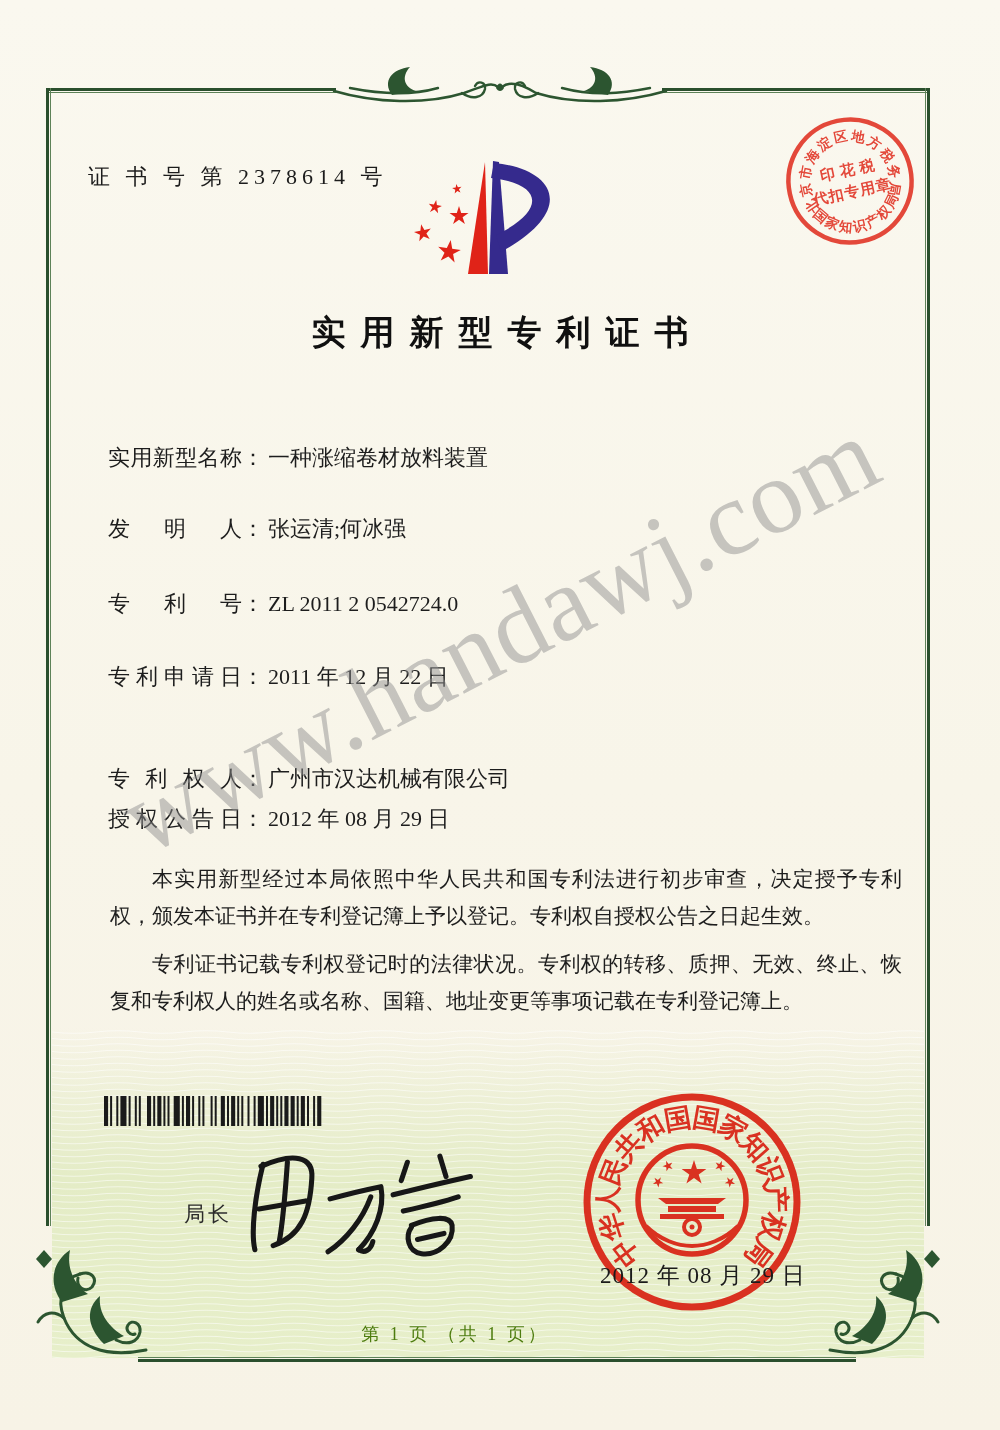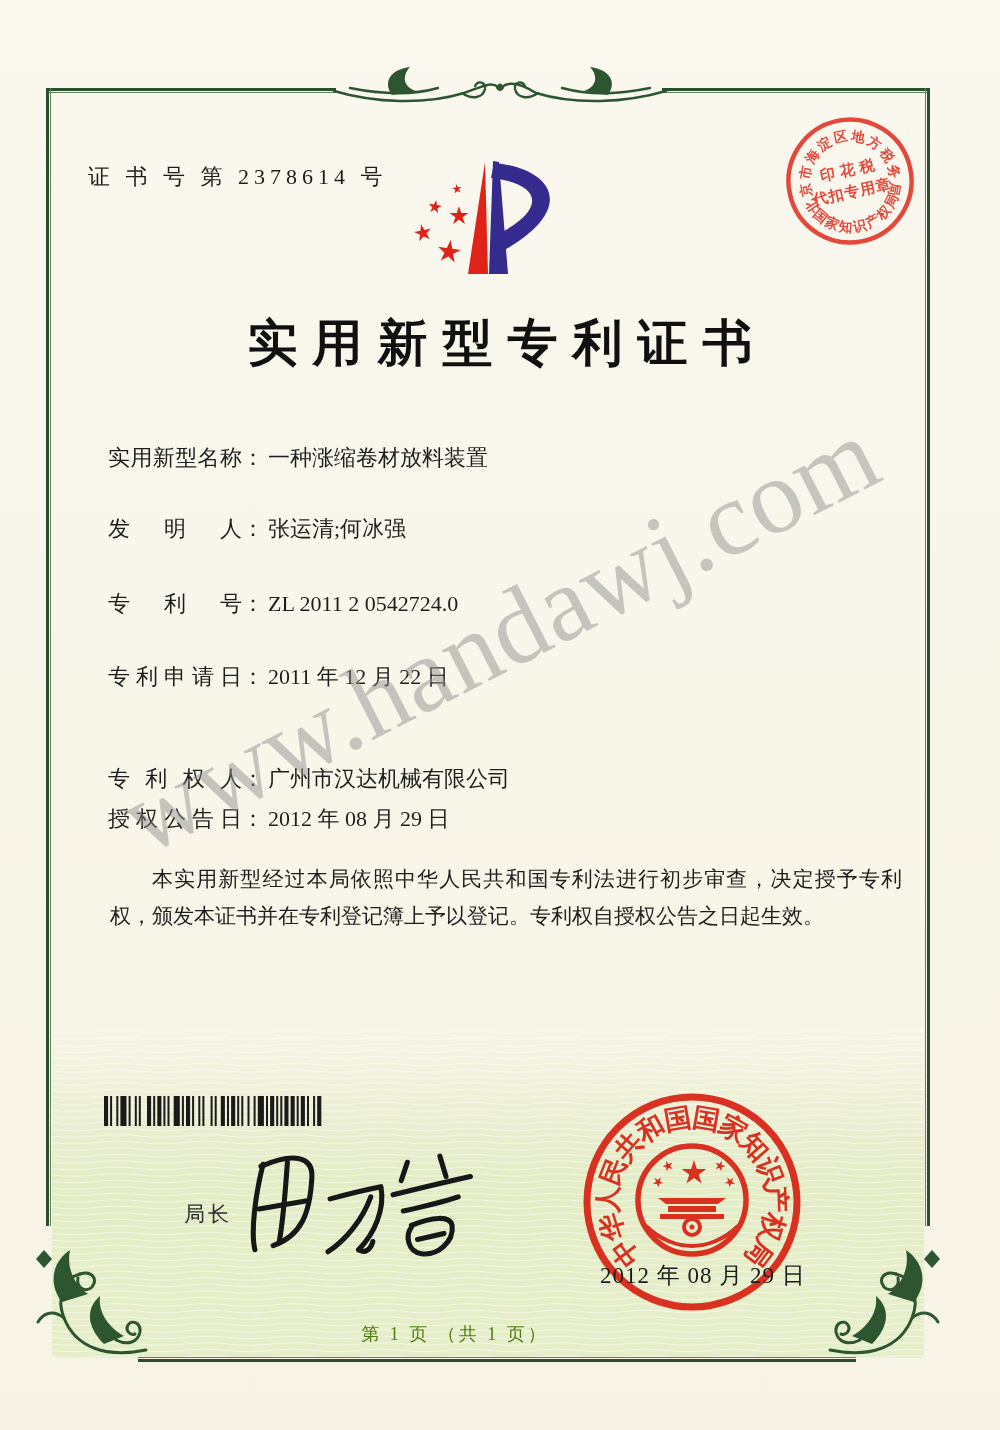--- a/index.html
+++ b/index.html
@@ -10,21 +10,21 @@
   }
   .abs{position:absolute}
   
   .fr-top{height:6px;background:linear-gradient(180deg,#2a4f2d 0 3px,rgba(0,0,0,0) 3px 4px,#5d8258 4px 5px,rgba(0,0,0,0) 5px);z-index:5}
   .fr-left{left:46px;top:88px;width:6px;height:1138px;background:linear-gradient(90deg,#2a4f2d 0 3px,rgba(0,0,0,0) 3px 4px,#5d8258 4px 5px,rgba(0,0,0,0) 5px);z-index:5}
   .fr-right{left:924px;top:88px;width:6px;height:1138px;background:linear-gradient(90deg,rgba(0,0,0,0) 0 1px,#5d8258 1px 2px,rgba(0,0,0,0) 2px 3px,#2a4f2d 3px 6px);z-index:5}
   .fr-bottom{left:138px;top:1356px;width:718px;height:6px;background:linear-gradient(180deg,rgba(0,0,0,0) 0 1px,#5d8258 1px 2px,rgba(0,0,0,0) 2px 3px,#2a4f2d 3px 6px);z-index:5}
   .greenzone{left:52px;top:1028px;width:872px;height:330px;z-index:1;
     background:linear-gradient(180deg,rgba(228,236,198,0) 0,rgba(228,236,198,.5) 70px,#e4ecc6 150px,#e7efca 100%)}
   .certno{left:88px;top:162px;font-size:22px;letter-spacing:5px;color:#1c1c1c;z-index:10}
-  .title{left:0;top:310px;width:100%;text-align:center;font-size:50px;font-weight:bold;letter-spacing:15px;text-indent:15px;color:#101010;z-index:10}
+  .title{left:0;top:310px;width:100%;text-align:center;font-size:34px;font-weight:bold;letter-spacing:15px;text-indent:15px;color:#101010;z-index:10}
   .fieldrow{left:108px;font-size:22px;z-index:10;white-space:nowrap}
   .fieldrow .lab{display:inline-block;width:134px;text-align:justify;text-align-last:justify;-moz-text-align-last:justify}
   .fieldrow .col{display:inline-block;margin-right:4px}
   .paras{left:98px;top:849px;width:816px;font-size:21px;line-height:36.5px;text-align:justify;z-index:10}
   .paras p{margin:12px;text-indent:2em}
   .watermark{left:-40px;top:575px;width:1080px;text-align:center;font-size:106px;color:#8f8f8f;opacity:.48;
     transform:rotate(-27deg);z-index:22;pointer-events:none;letter-spacing:1px;font-family:"Liberation Serif","DejaVu Serif",serif}
   .sig-title{left:184px;top:1200px;font-size:21px;letter-spacing:3px;color:#2a2a2a;z-index:10}
   .seal-date{left:600px;top:1260px;font-size:23px;letter-spacing:1px;color:#1b1b1b;z-index:26;white-space:nowrap}
   .footer{left:25px;top:1322px;width:860px;text-align:center;font-size:18px;letter-spacing:3px;color:#4d7c0f;z-index:10}
@@ -171,20 +171,21 @@
 </div>
 <div class="abs fieldrow" style="top:764px">
   <span class="lab">专利权人</span><span class="col">：</span><span>广州市汉达机械有限公司</span>
 </div>
 <div class="abs fieldrow" style="top:804px">
   <span class="lab">授权公告日</span><span class="col">：</span><span>2012 年 08 月 29 日</span>
 </div>
 
 <div class="abs paras">
   <p>本实用新型经过本局依照中华人民共和国专利法进行初步审查，决定授予专利权，颁发本证书并在专利登记簿上予以登记。专利权自授权公告之日起生效。</p>
+  <p>专利证书记载专利权登记时的法律状况。专利权的转移、质押、无效、终止、恢复和专利权人的姓名或名称、国籍、地址变更等事项记载在专利登记簿上。</p>
 </div>
 
 <svg id="barcode" class="abs" style="left:104px;top:1096px;z-index:10" width="270" height="31">
     <rect x="0.0" y="0" width="4.1" height="30" fill="#1a1a1a"></rect>
     <rect x="6.1" y="0" width="2.0" height="30" fill="#1a1a1a"></rect>
     <rect x="12.3" y="0" width="2.0" height="30" fill="#1a1a1a"></rect>
     <rect x="16.4" y="0" width="6.1" height="30" fill="#1a1a1a"></rect>
     <rect x="24.6" y="0" width="2.0" height="30" fill="#1a1a1a"></rect>
     <rect x="30.8" y="0" width="2.0" height="30" fill="#1a1a1a"></rect>
     <rect x="34.8" y="0" width="2.0" height="30" fill="#1a1a1a"></rect>

